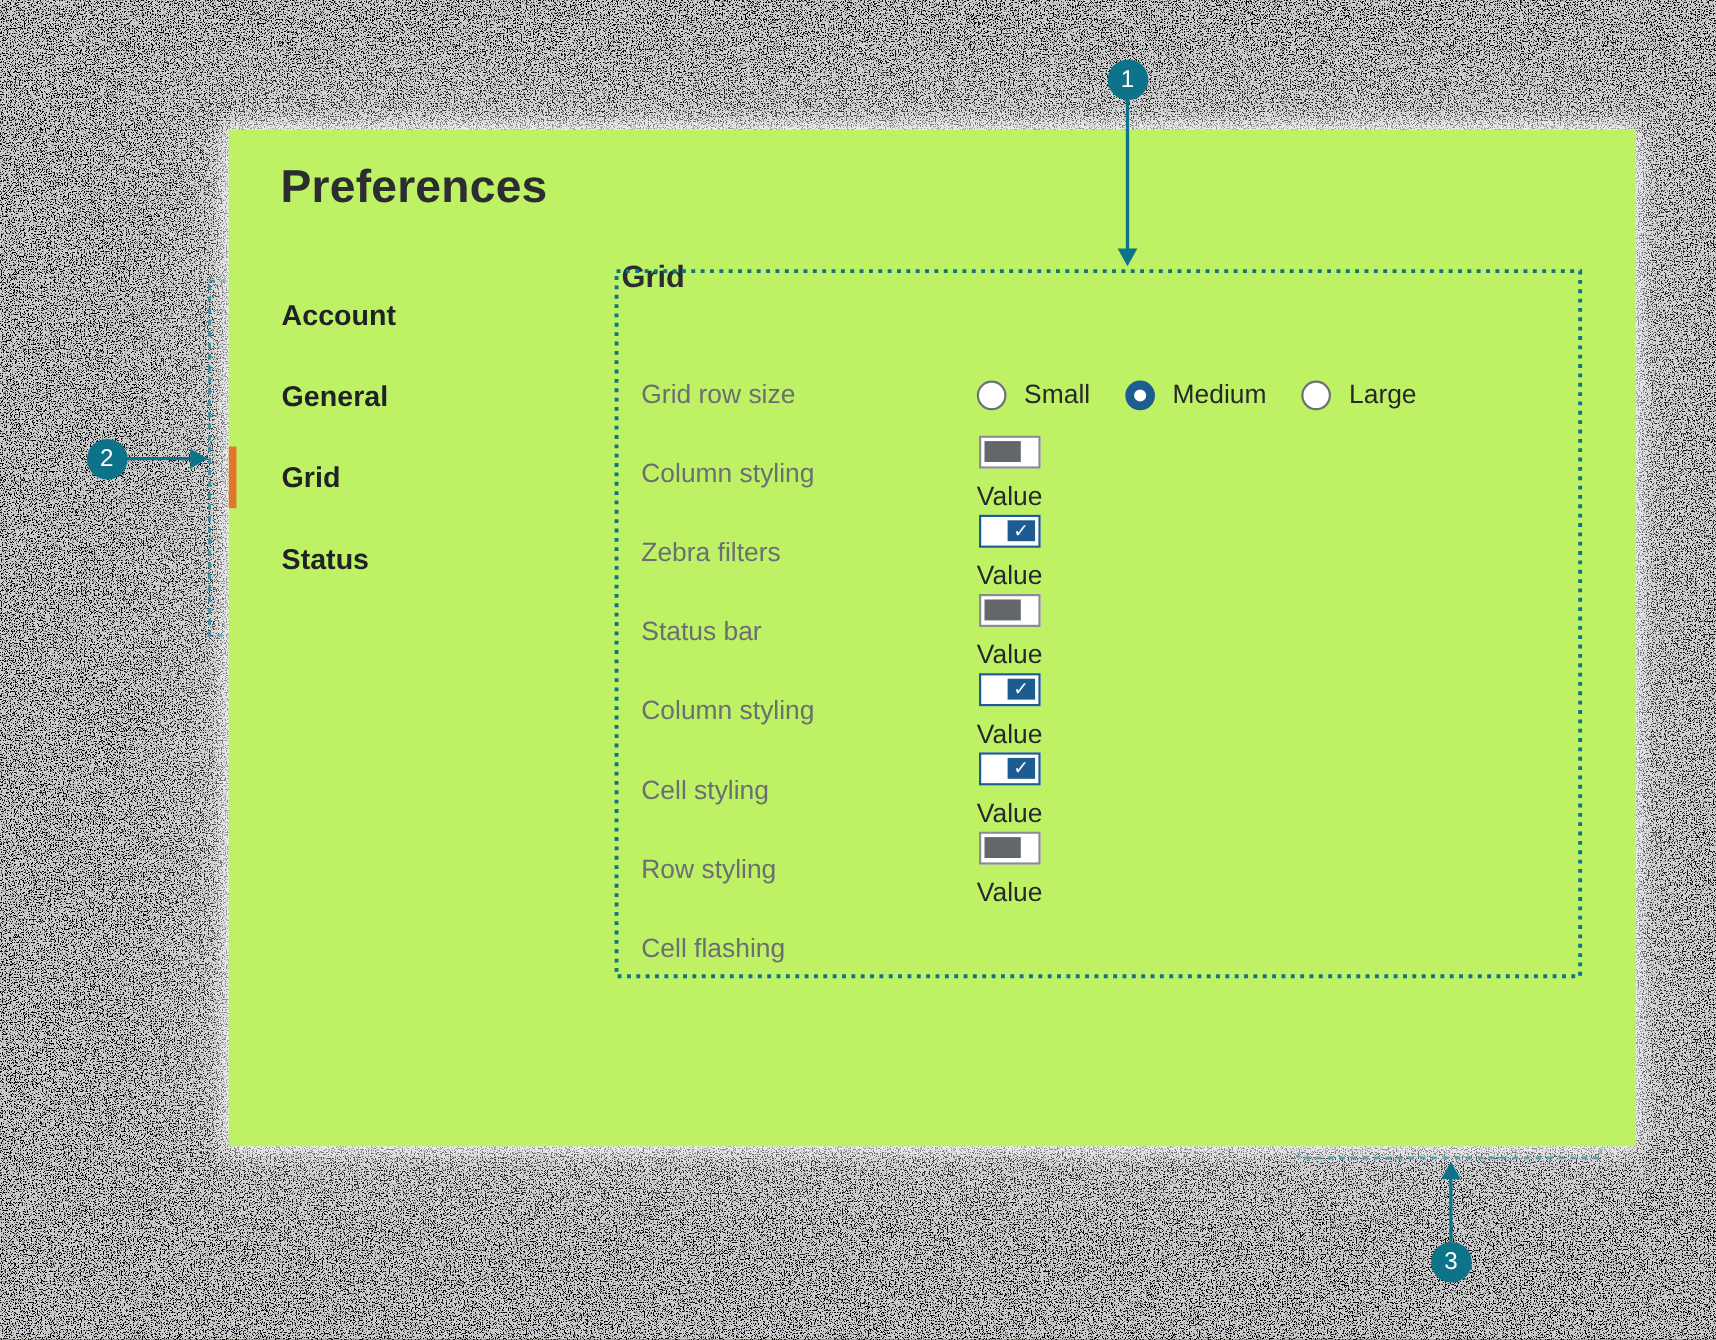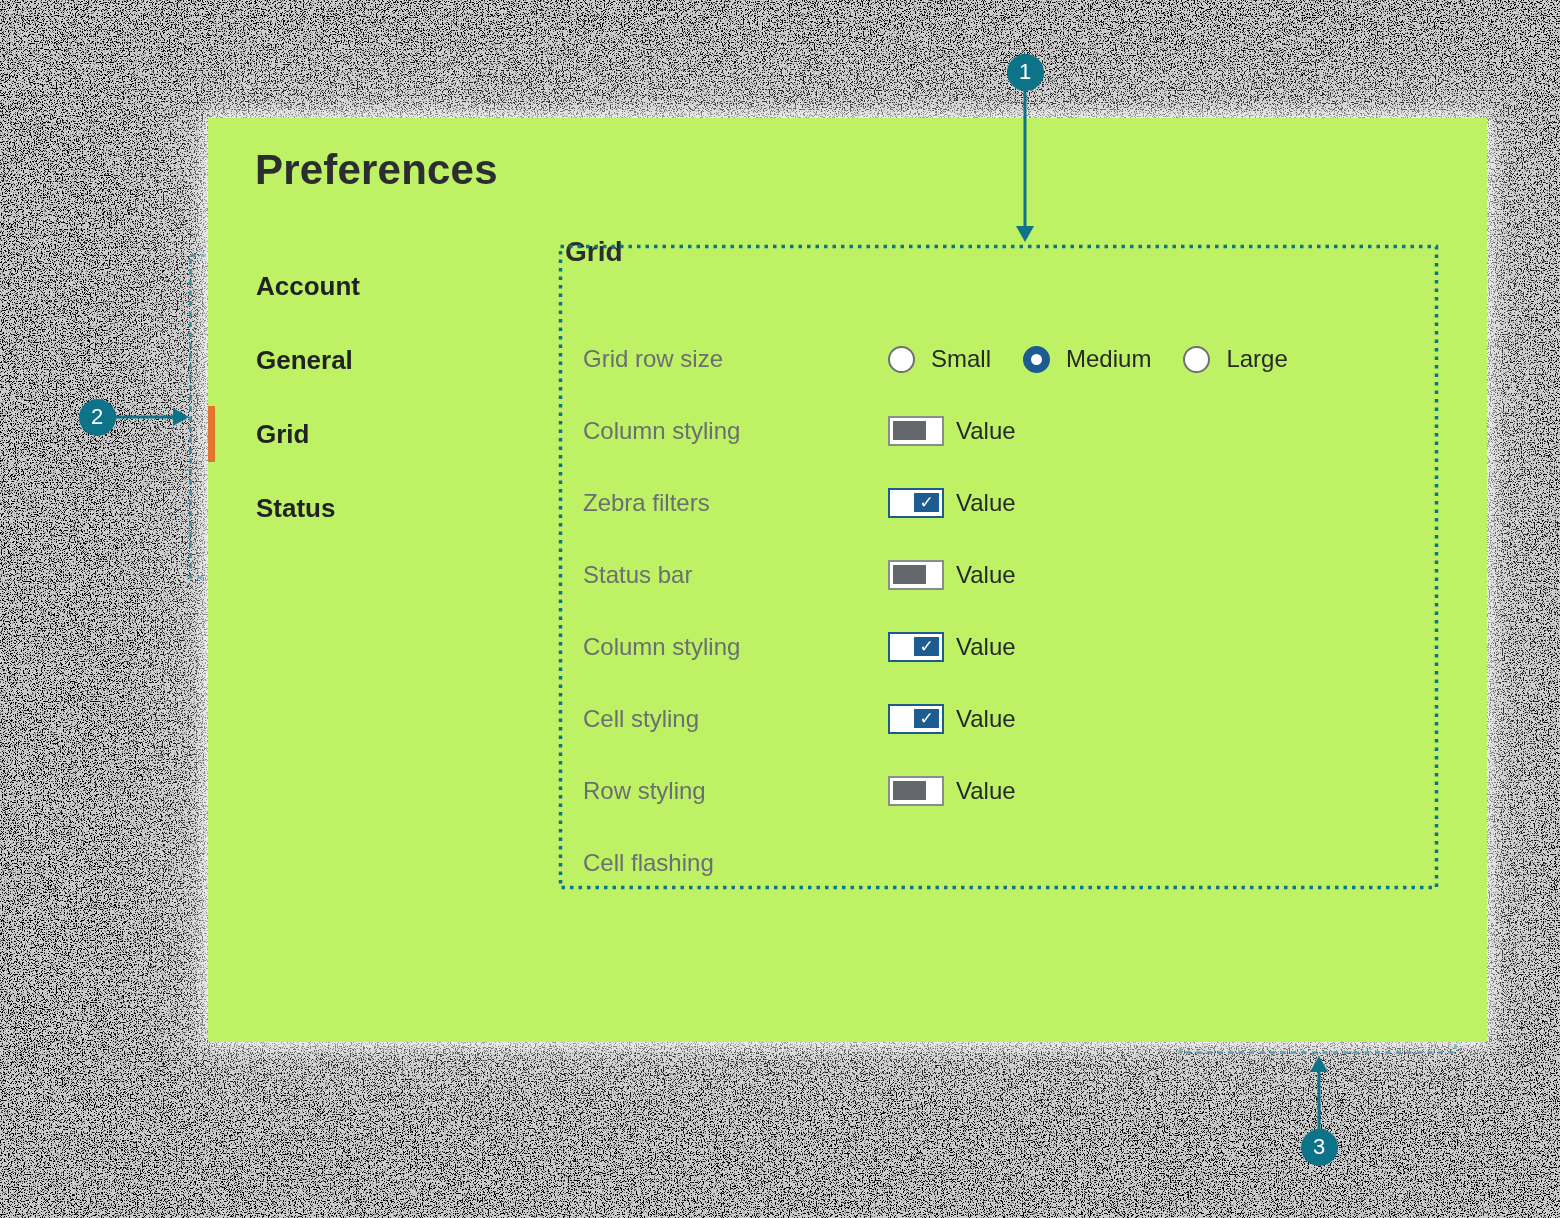--- a/index.html
+++ b/index.html
@@ -44,21 +44,21 @@
   .controls{display:flex;align-items:center;gap:32px;}
   
   .radio-opt{display:flex;align-items:flex-end;gap:16px;cursor:pointer;}
   .radio-circle{
     box-sizing:border-box;width:27px;height:27px;border-radius:50%;
     border:2.5px solid #6d7074;background:#fff;
   }
   .radio-opt.selected .radio-circle{border:8px solid #1d5c90;}
   .opt-label{font-size:24px;color:#26282a;}
   
-  .toggle-wrap{display:flex;align-items:center;gap:12px;}
+  .toggle-wrap{display:flex;align-items:center;gap:12px;flex-direction:column;}
   .toggle{
     box-sizing:border-box;position:relative;width:56px;height:30px;background:#fff;cursor:pointer;
   }
   .toggle.off{border:2.5px solid #8a8d90;}
   .toggle.on{border:2.5px solid #1d5c90;}
   .knob{position:absolute;top:3px;height:19px;}
   .toggle.off .knob{left:3px;width:33px;background:#63666b;}
   .toggle.on .knob{right:3px;width:25px;background:#1d5c90;
     display:flex;align-items:center;justify-content:center;}
   .check-glyph{color:#fff;font-size:17px;font-weight:700;line-height:1;}

